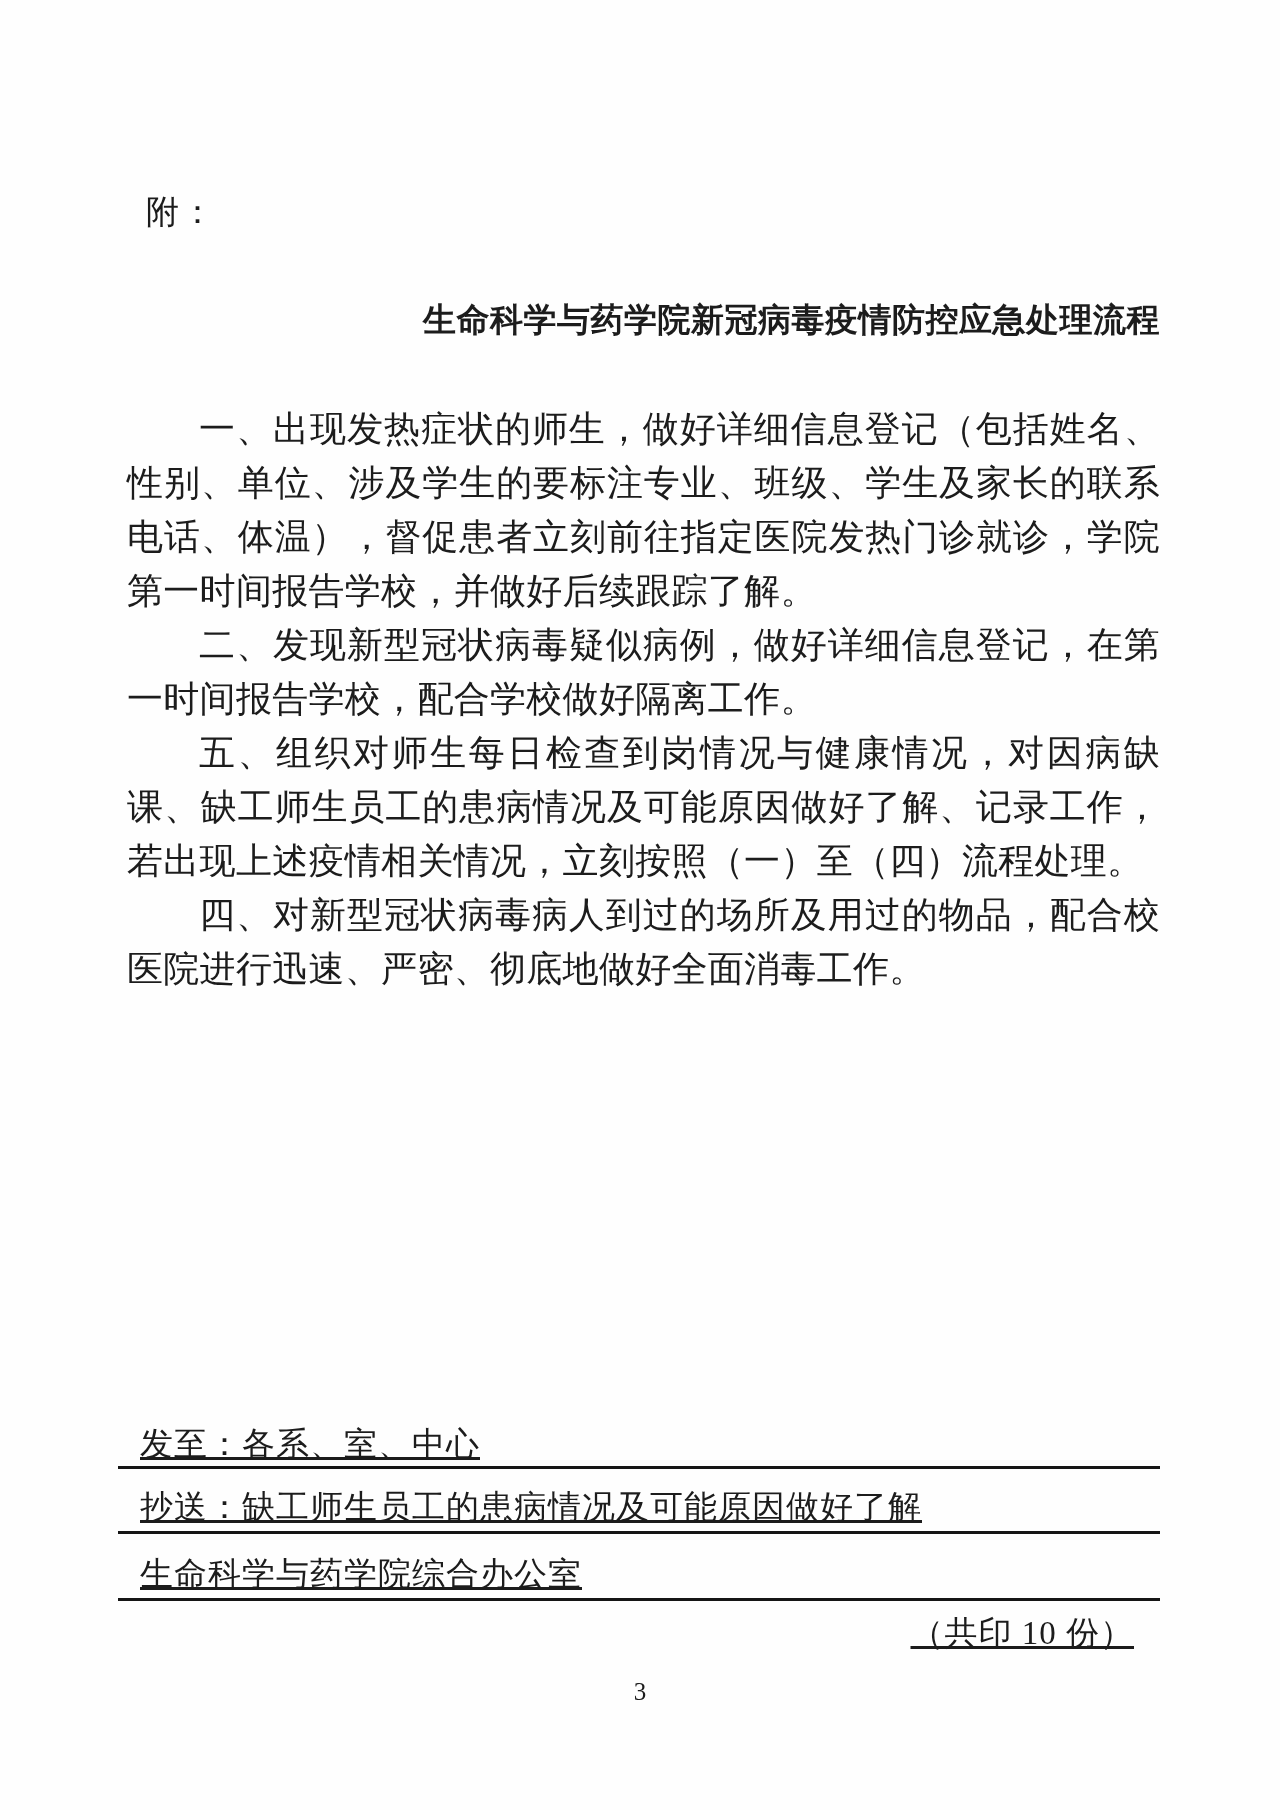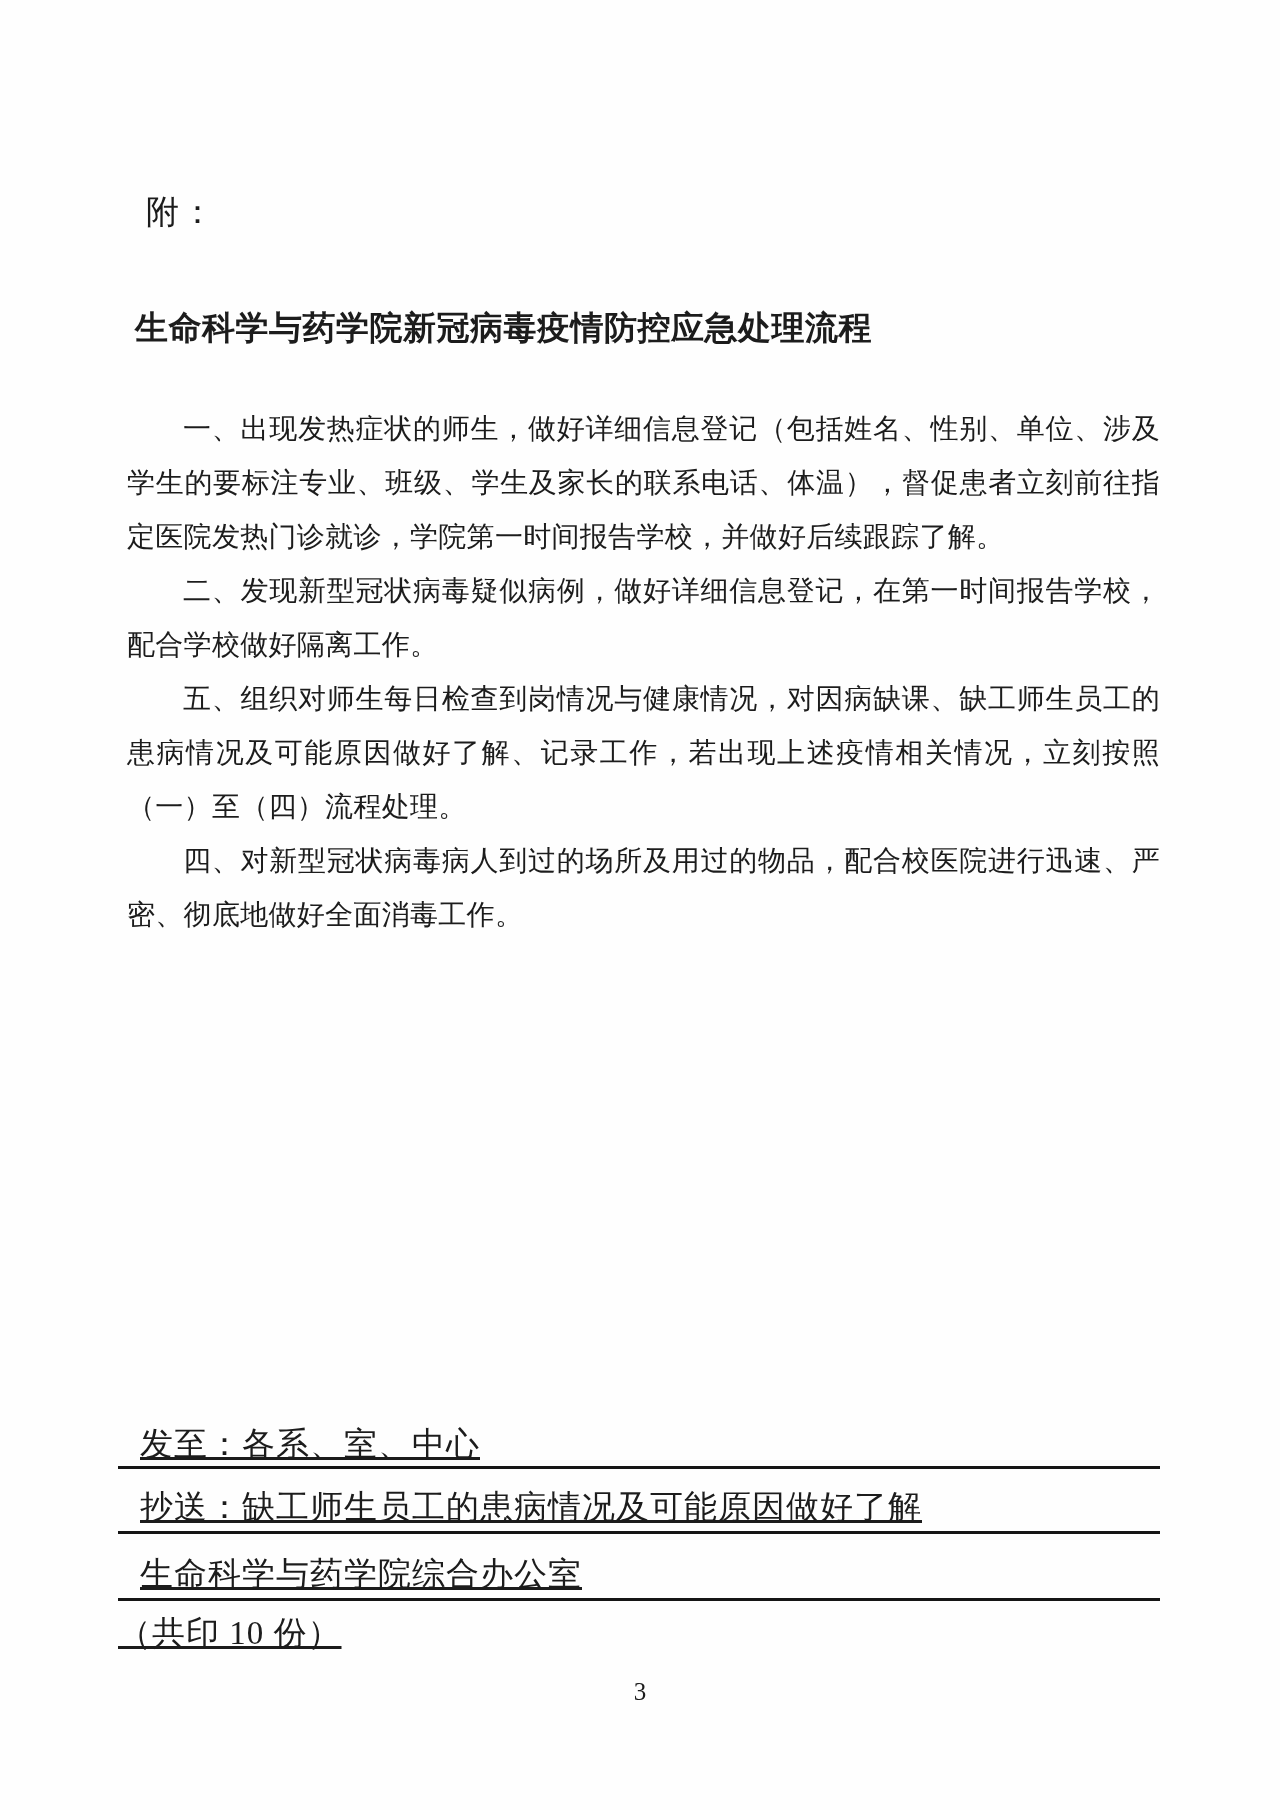--- a/index.html
+++ b/index.html
@@ -22,33 +22,33 @@
     left: 146px;
     top: 190px;
     font-size: 33px;
     letter-spacing: 2px;
   }
   .doc-title {
     position: absolute;
     left: 127px;
     top: 298px;
     width: 1033px;
-    margin: 8px;
-    text-align: left;
+    margin: 0;
+    text-align: right;
     font-family: "Liberation Sans", sans-serif;
     font-weight: bold;
     font-size: 33px;
     letter-spacing: 0.5px;
   }
   .body-text {
     position: absolute;
     left: 127px;
     top: 402px;
     width: 1033px;
-    font-size: 28px;
+    font-size: 36px;
     line-height: 54px;
     text-align: justify;
     letter-spacing: 0.3px;
   }
   .body-text p {
     margin: 0;
     text-indent: 2em;
   }
   .imprint {
     position: absolute;
@@ -77,20 +77,21 @@
     padding: 20px 26px 4px 22px;
     line-height: 40px;
     border-bottom: 3px solid #151515;
     display: flex;
     justify-content: space-between;
     align-items: baseline;
   }
   .row-copies {
     padding: 12px 26px 0 0;
     line-height: 40px;
+    text-align: right;
   }
   .page-number {
     position: absolute;
     left: 0;
     top: 1678px;
     width: 1280px;
     text-align: center;
     font-size: 25px;
   }
 </style>

